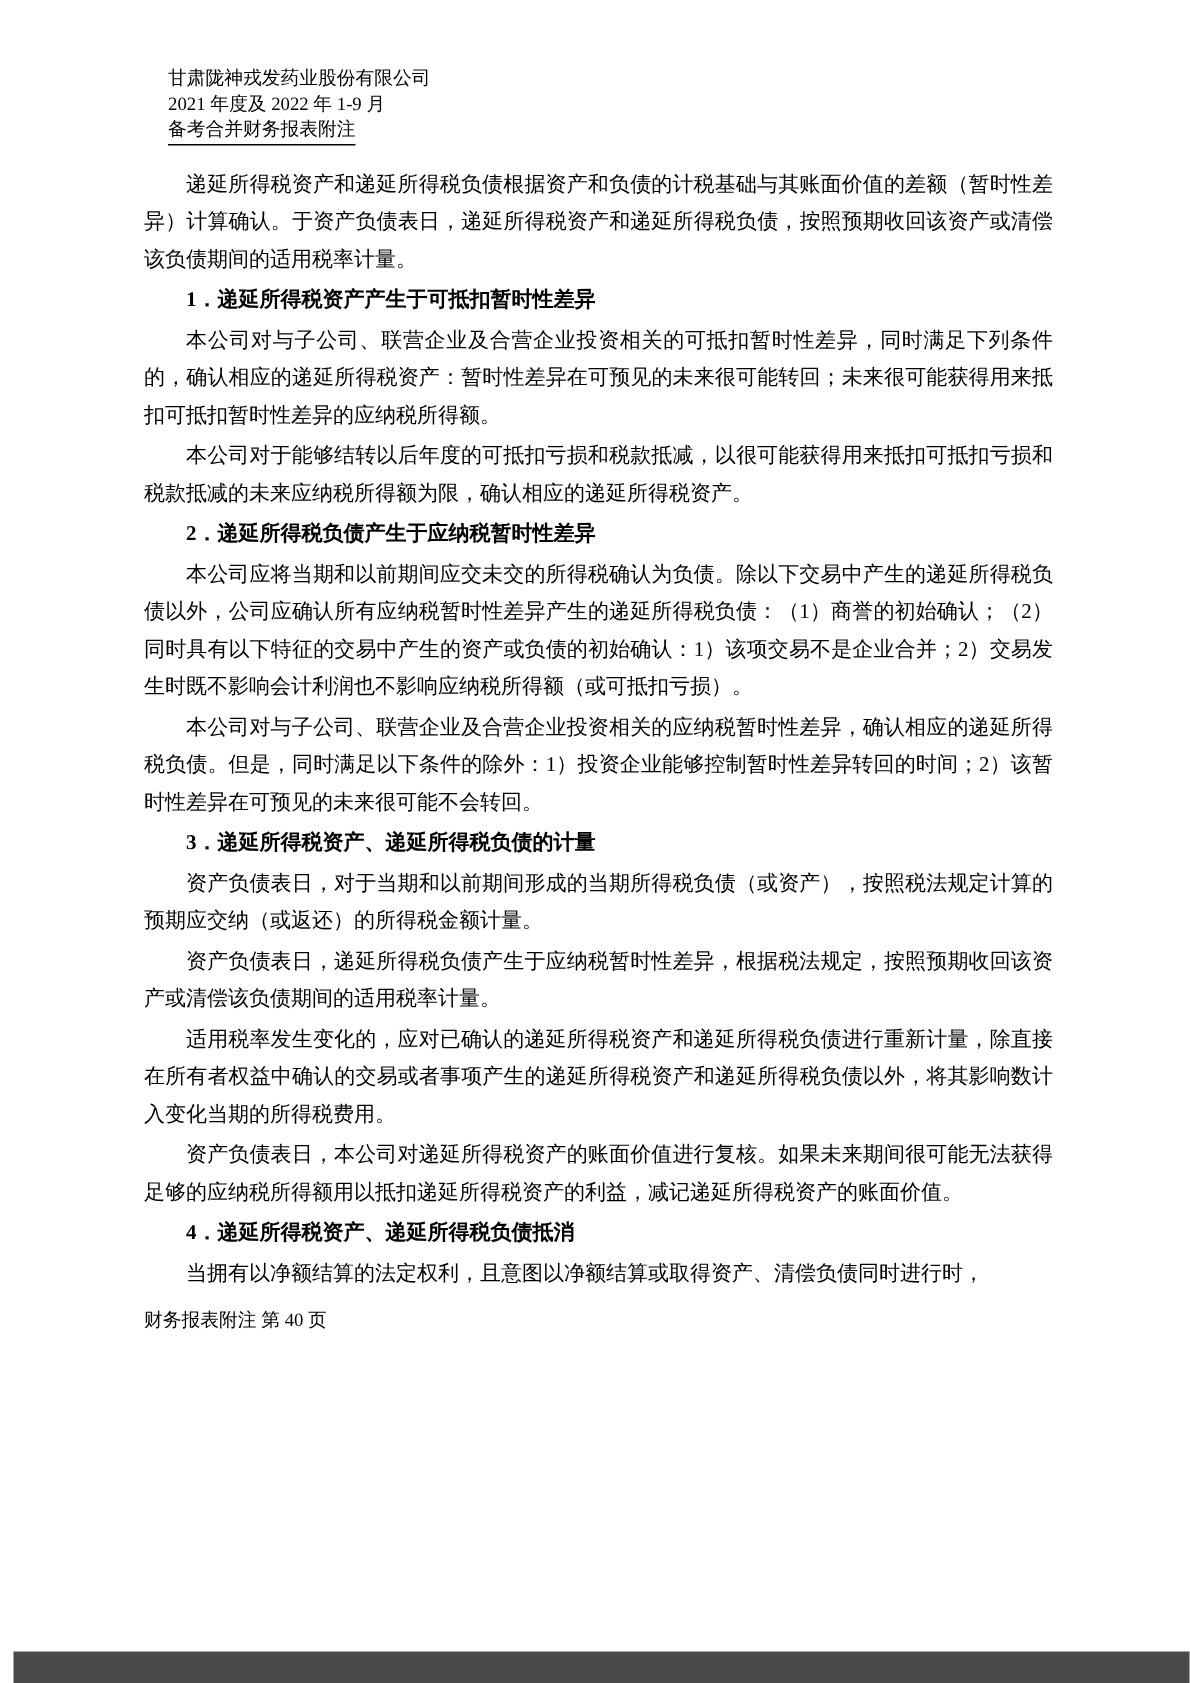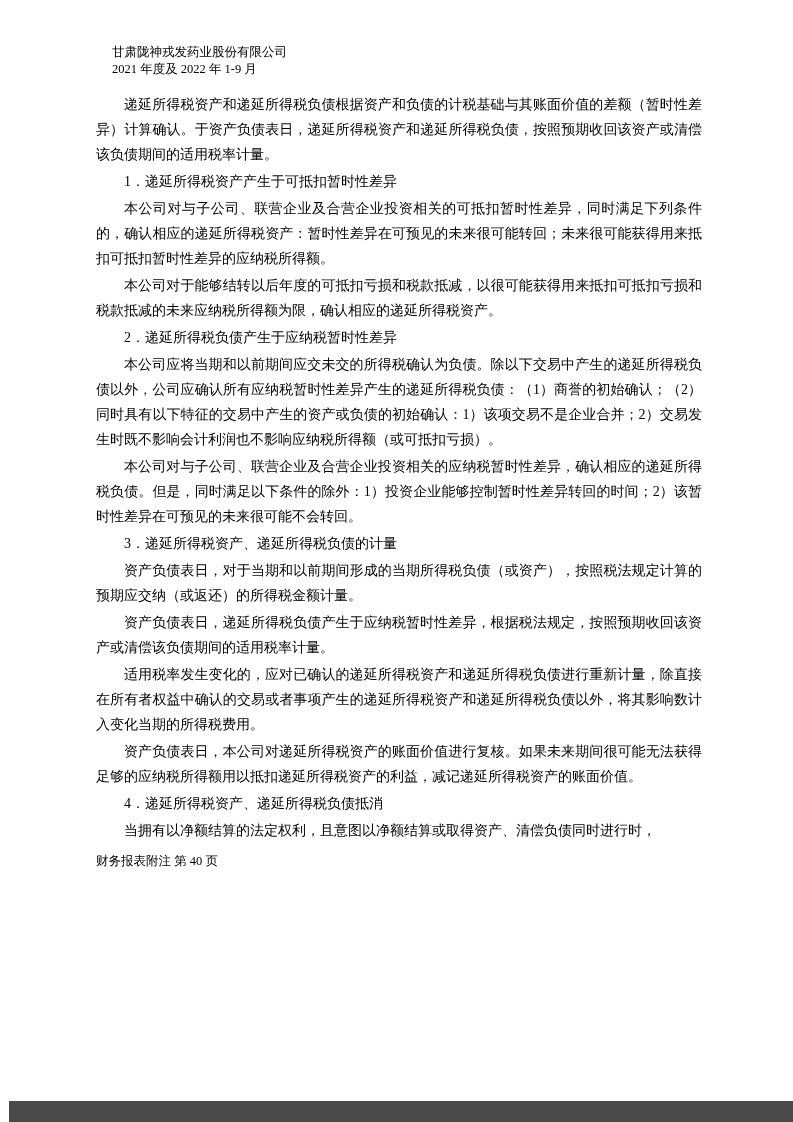--- a/index.html
+++ b/index.html
@@ -45,38 +45,39 @@
     padding-bottom: 1px;
   }
   .para {
     font-size: 14px;
     line-height: 25px;
     text-align: justify;
     text-indent: 2em;
     margin: 2px 0;
   }
   .heading {
-    font-weight: normal;
+    font-weight: bold;
   }
   .footer {
     text-align: left;
     font-size: 12.5px;
     margin-top: 10px;
   }
 </style>
 </head>
 <body>
 
 <div class="sheet">
 
   <div class="content">
 
     <div class="header">
       <span class="header-line">甘肃陇神戎发药业股份有限公司</span>
       <span class="header-line">2021 年度及 2022 年 1-9 月</span>
+      <span class="header-line"><span class="header-underline">备考合并财务报表附注</span></span>
     </div>
 
     <div class="para">递延所得税资产和递延所得税负债根据资产和负债的计税基础与其账面价值的差额（暂时性差异）计算确认。于资产负债表日，递延所得税资产和递延所得税负债，按照预期收回该资产或清偿该负债期间的适用税率计量。</div>
     <div class="para heading">1．递延所得税资产产生于可抵扣暂时性差异</div>
     <div class="para">本公司对与子公司、联营企业及合营企业投资相关的可抵扣暂时性差异，同时满足下列条件的，确认相应的递延所得税资产：暂时性差异在可预见的未来很可能转回；未来很可能获得用来抵扣可抵扣暂时性差异的应纳税所得额。</div>
     <div class="para">本公司对于能够结转以后年度的可抵扣亏损和税款抵减，以很可能获得用来抵扣可抵扣亏损和税款抵减的未来应纳税所得额为限，确认相应的递延所得税资产。</div>
     <div class="para heading">2．递延所得税负债产生于应纳税暂时性差异</div>
     <div class="para">本公司应将当期和以前期间应交未交的所得税确认为负债。除以下交易中产生的递延所得税负债以外，公司应确认所有应纳税暂时性差异产生的递延所得税负债：（1）商誉的初始确认；（2）同时具有以下特征的交易中产生的资产或负债的初始确认：1）该项交易不是企业合并；2）交易发生时既不影响会计利润也不影响应纳税所得额（或可抵扣亏损）。</div>
     <div class="para">本公司对与子公司、联营企业及合营企业投资相关的应纳税暂时性差异，确认相应的递延所得税负债。但是，同时满足以下条件的除外：1）投资企业能够控制暂时性差异转回的时间；2）该暂时性差异在可预见的未来很可能不会转回。</div>
     <div class="para heading">3．递延所得税资产、递延所得税负债的计量</div>

